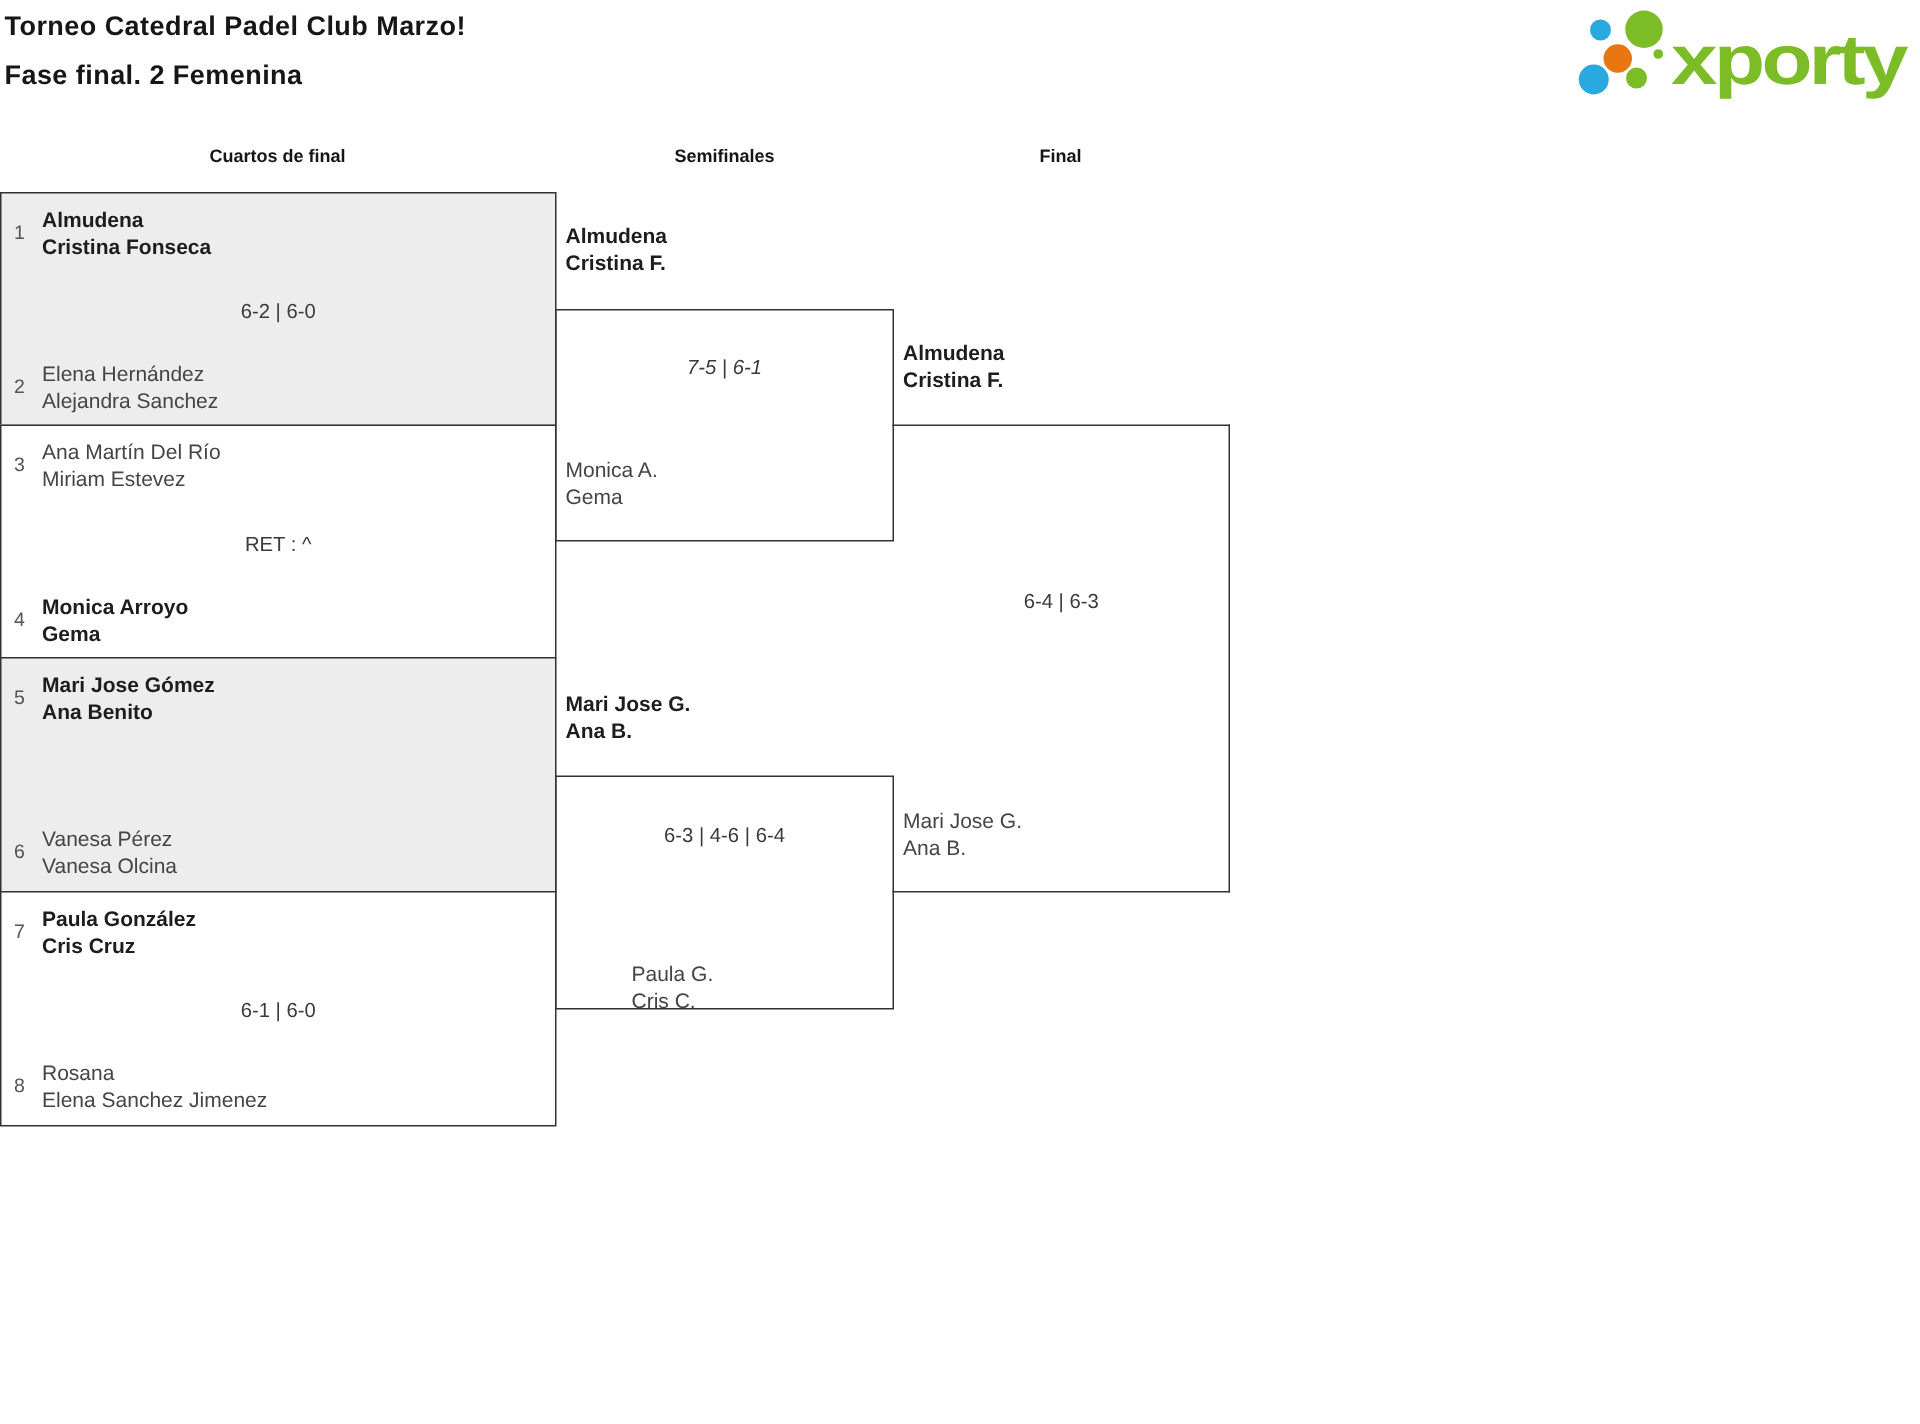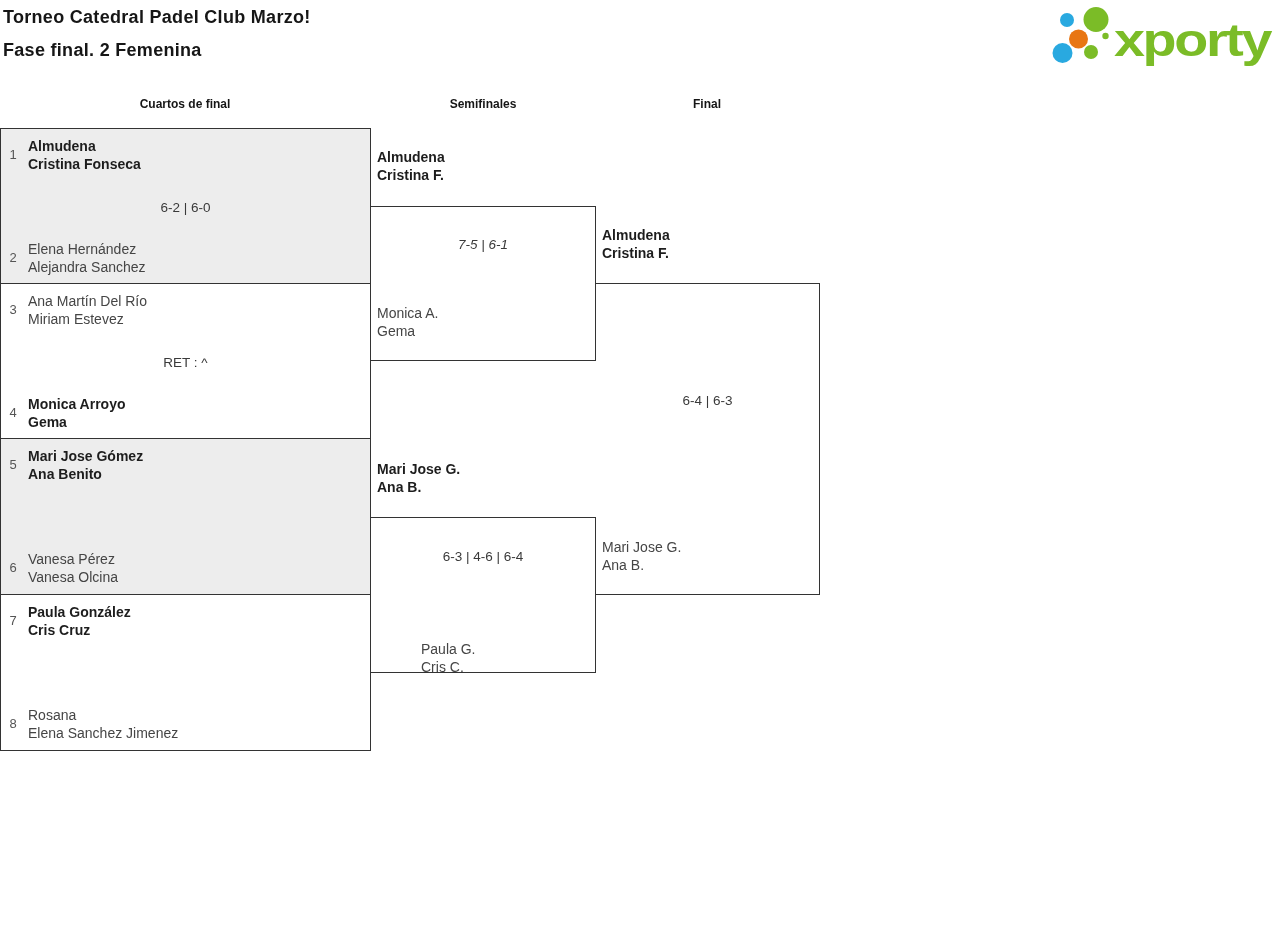--- a/index.html
+++ b/index.html
@@ -155,20 +155,21 @@
       <div>Vanesa Olcina</div>
     </div>
   </div>
 
   <div class="match-qf qf4">
     <div class="seed s-top">7</div>
     <div class="team t-top bold">
       <div>Paula González</div>
       <div>Cris Cruz</div>
     </div>
+    <div class="qf-score">6-1 | 6-0</div>
     <div class="seed s-bottom">8</div>
     <div class="team t-bottom">
       <div>Rosana</div>
       <div>Elena Sanchez Jimenez</div>
     </div>
   </div>
 
   <div class="sf-box sf1-box"></div>
   <div class="sf-box sf2-box"></div>
   <div class="final-box"></div>

